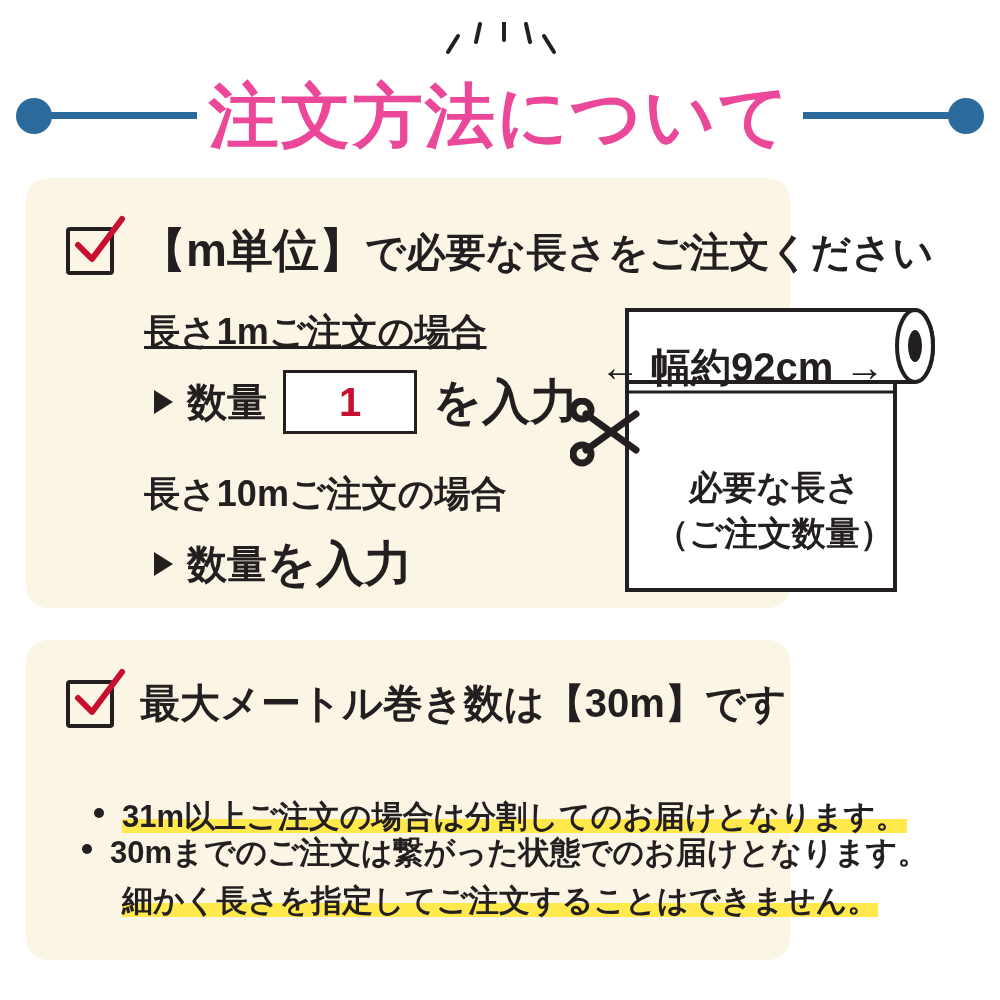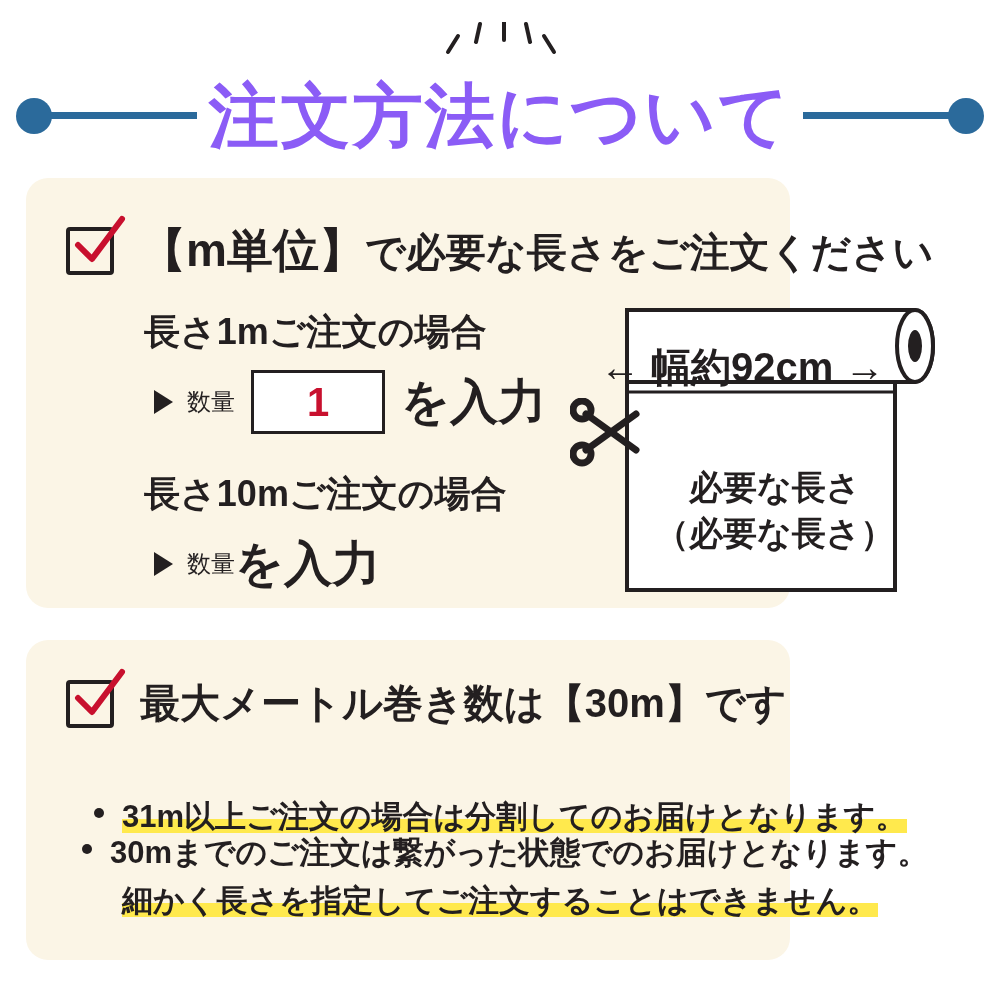--- a/index.html
+++ b/index.html
@@ -42,21 +42,21 @@
 
   .header-title {
     position: absolute;
     top: 70px;
     left: 0;
     width: 1000px;
     text-align: center;
     font-size: 70px;
     font-weight: bold;
     letter-spacing: 2px;
-    color: #8b5cf6;
+    color: #ec4899;
   }
 
   .sparkles {
     position: absolute;
     top: 22px;
     left: 440px;
     width: 120px;
     height: 46px;
   }
 
@@ -116,22 +116,22 @@
     white-space: nowrap;
   }
   .tri {
     width: 0; height: 0;
     border-left: 19px solid #231f20;
     border-top: 12px solid transparent;
     border-bottom: 12px solid transparent;
     margin-right: 14px;
   }
   .qty-word {
-    font-size: 24px;
-    font-weight: normal;
+    font-size: 40px;
+    font-weight: bold;
   }
   .qty-box {
     width: 128px;
     height: 58px;
     border: 3px solid #231f20;
     background: #ffffff;
     margin: 0 16px;
     display: flex;
     align-items: center;
     justify-content: center;
@@ -223,21 +223,21 @@
     <div class="checkbox">
       <svg class="tick" viewBox="0 0 54 54">
         <path d="M6 30 L20 44 L50 4" fill="none" stroke="#c8102e" stroke-width="6" stroke-linecap="round" stroke-linejoin="round"></path>
       </svg>
     </div>
     <div class="check-text">
       <span class="big">【m単位】</span><span>で必要な長さをご注文ください</span>
     </div>
   </div>
 
-  <div class="case-label" style="left:118px; top:130px;">長さ1mご注文の場合</div>
+  <div class="case-label" style="left:118px; top:130px;text-decoration:underline;">長さ1mご注文の場合</div>
   <div class="qty-row" style="left:128px; top:192px;">
     <div class="tri"></div>
     <span class="qty-word">数量</span>
     <div class="qty-box">1</div>
     <span class="qty-suffix">を入力</span>
   </div>
 
   <div class="case-label" style="left:118px; top:292px;">長さ10mご注文の場合</div>
   <div class="qty-row" style="left:128px; top:354px;">
     <div class="tri"></div>
@@ -262,21 +262,21 @@
     <line x1="16" y1="16" x2="66" y2="52"></line>
     <line x1="16" y1="52" x2="66" y2="16"></line>
     <circle cx="12" cy="12" r="9"></circle>
     <circle cx="12" cy="56" r="9"></circle>
   </g>
 </svg>
 
 <div class="roll-text-width">← 幅約92cm →</div>
 <div class="roll-text-need">
   <div>必要な長さ</div>
-  <div>（必要な長さ）</div>
+  <div>（ご注文数量）</div>
 </div>
 
 <div class="panel panel-2">
 
   <div class="check-row" style="left:40px; top:36px;">
     <div class="checkbox">
       <svg class="tick" viewBox="0 0 54 54">
         <path d="M6 30 L20 44 L50 4" fill="none" stroke="#c8102e" stroke-width="6" stroke-linecap="round" stroke-linejoin="round"></path>
       </svg>
     </div>

